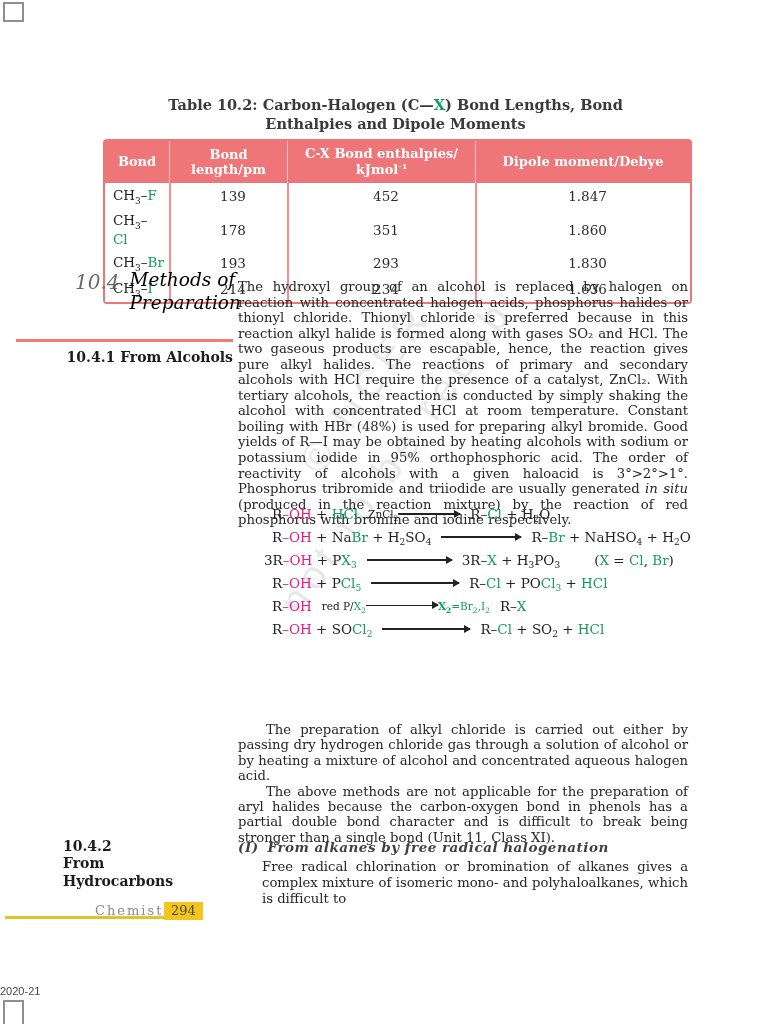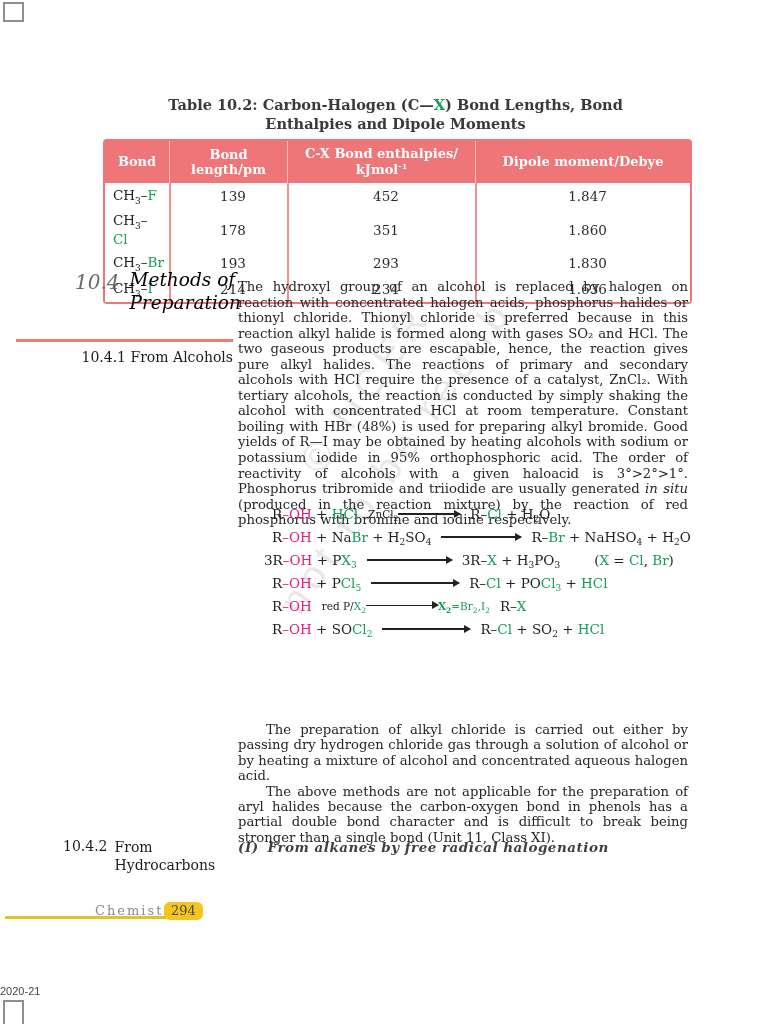--- a/index.html
+++ b/index.html
@@ -30,22 +30,22 @@
   .bond-table td+td{border-left:2px solid #f2908d;text-align:center;padding-left:12px;}
   .bond-table td:first-child{padding-left:8px;}
   .bond-table col.c1{width:64px;} .bond-table col.c2{width:118px;}
   .bond-table col.c3{width:188px;} .bond-table col.c4{width:215px;}
   sub{font-size:9px;}
   
   .s104{left:75px;top:268px;display:flex;z-index:1;}
   .s104 .num{font-style:italic;font-size:20px;color:#6a6a6a;margin-right:10px;margin-top:2px;}
   .s104 .lines{font-style:italic;font-size:18.5px;line-height:23px;color:#000000;}
   .rule{left:16px;top:339px;width:217px;height:3px;background:#f07a70;z-index:1;}
-  .s1041{left:60px;top:349px;width:173px;text-align:right;font-weight:normal;font-size:14px;color:#1c1c1c;}
-  .s1042{left:63px;top:838px;display:flex;font-weight:normal;font-size:14px;color:#1c1c1c;z-index:1;}
+  .s1041{left:60px;top:349px;width:173px;text-align:right;font-weight:bold;font-size:14px;color:#1c1c1c;}
+  .s1042{left:63px;top:838px;display:flex;font-weight:bold;font-size:14px;color:#1c1c1c;z-index:1;flex-direction:column;}
   .s1042 .num{margin-right:7px;}
   .s1042 .lines div{line-height:18px;}
   
   .body1{left:238px;top:279px;width:450px;font-size:13.2px;line-height:15.55px;
          text-align:justify;color:#262626;}
   .body2{left:238px;top:722px;width:450px;font-size:13.2px;line-height:15.4px;
          text-align:justify;color:#262626;}
   .body2 p{margin:0;text-indent:28px;}
   .sub-i{left:238px;top:839px;width:450px;font-size:13.5px;font-style:italic;font-weight:bold;
          color:#3f3f3f;letter-spacing:.5px;}
@@ -64,21 +64,21 @@
   .arrow .lab sub{font-size:7.5px;}
   .arrow .shaft{position:relative;height:1.4px;background:#222;margin:2px 0;}
   .arrow .shaft:after{content:"";position:absolute;right:-1px;top:-3.6px;width:0;height:0;
         border-left:7px solid #222;border-top:4px solid transparent;border-bottom:4px solid transparent;}
   .arrow .lab.below{border-top:0;}
   .arrow.has-below .shaft{margin-top:1px;}
   
   .foot-line{left:5px;top:916px;width:193px;height:2.5px;background:#e0c327;z-index:1;}
   .foot-book{left:95px;top:903px;font-size:13px;letter-spacing:2px;color:#8a8a8a;z-index:1;}
   .foot-page{left:164px;top:902px;background:#f3c51d;color:#4c4c4c;font-size:13px;
-             padding:1px 7px 2px 7px;z-index:2;border-radius:6px;}
+             padding:1px 7px 2px 7px;z-index:2;}
   .foot-year{left:0;top:985px;width:764px;text-align:left;
              font-family:"Liberation Sans",sans-serif;font-size:11px;color:#474747;}
 </style>
 </head>
 <body>
 
 <div class="page">
 
   <div class="corner tl"></div>
   <div class="corner bl"></div>
@@ -166,19 +166,20 @@
     <div class="num">10.4.2</div>
     <div class="lines">
       <div>From</div>
       <div>Hydrocarbons</div>
     </div>
   </div>
 
   <div class="layer sub-i">
     <span class="lbl">(I)</span><span>From alkanes by free radical halogenation</span>
   </div>
+  <div class="layer body4">Free radical chlorination or bromination of alkanes gives a complex mixture of isomeric mono- and polyhaloalkanes, which is difficult to</div>
 
   <div class="layer foot-line"></div>
   <div class="layer foot-book">Chemistry</div>
   <div class="layer foot-page">294</div>
   <div class="layer foot-year">2020-21</div>
 
 </div>
 
 </body></html>

